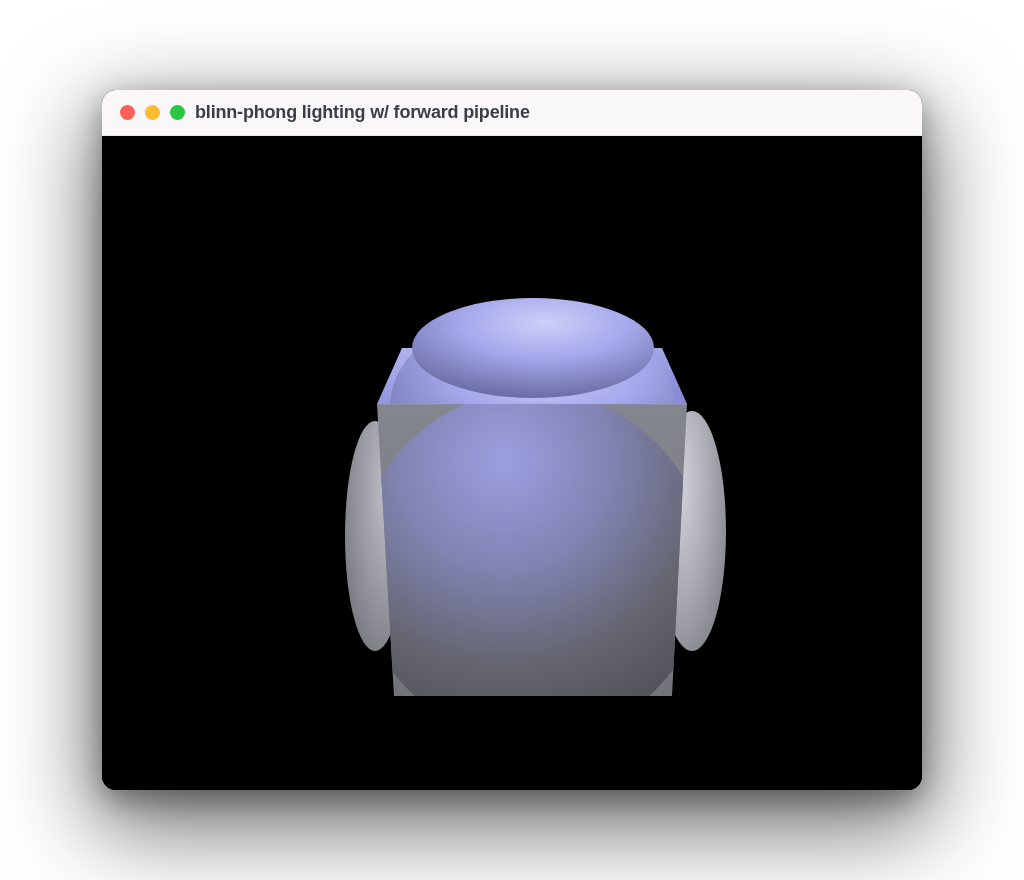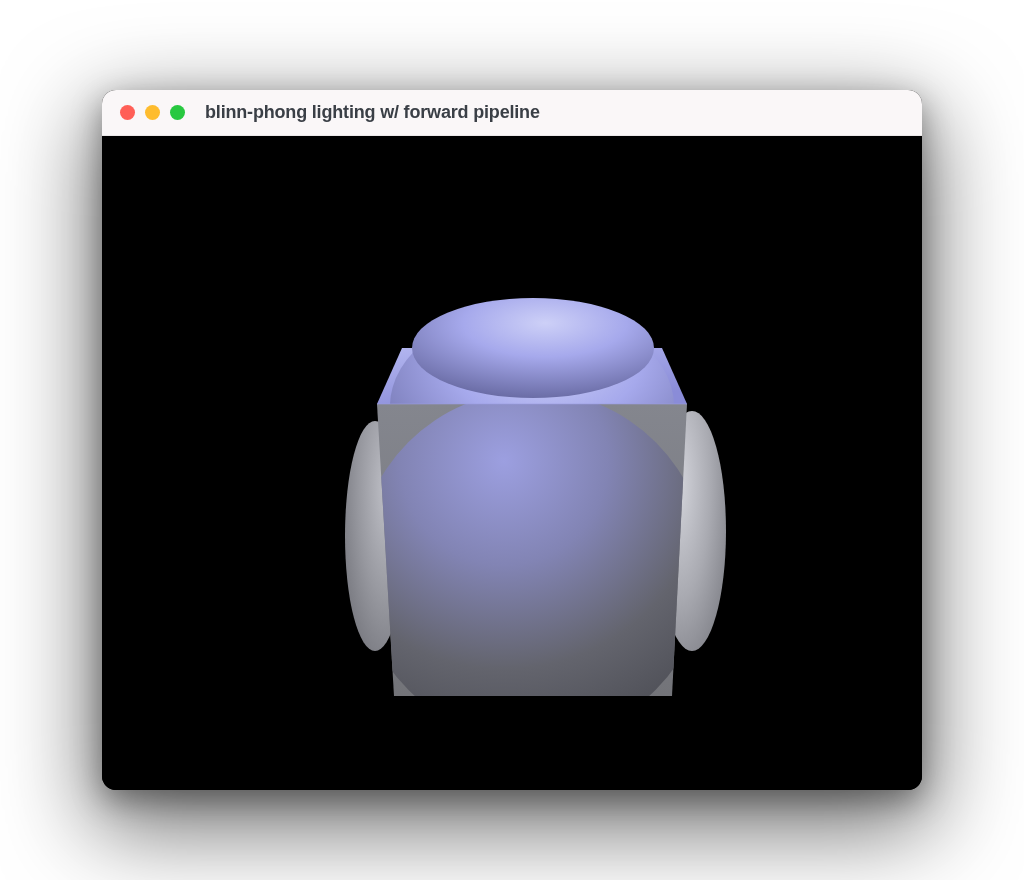--- a/index.html
+++ b/index.html
@@ -48,21 +48,20 @@
       width: 15px;
       height: 15px;
       border-radius: 50%;
     }
     
     .dot.red { background: #ff5f57; }
     .dot.yellow { background: #febc2e; }
     .dot.green { background: #28c840; }
     
     .title {
-      margin-left: 10px;
       font-size: 18px;
       font-weight: 700;
       color: #3a3f46;
       letter-spacing: -0.01em;
     }
     
     .viewport {
       width: 100%;
       height: calc(100% - 46px);
       background: #000;

